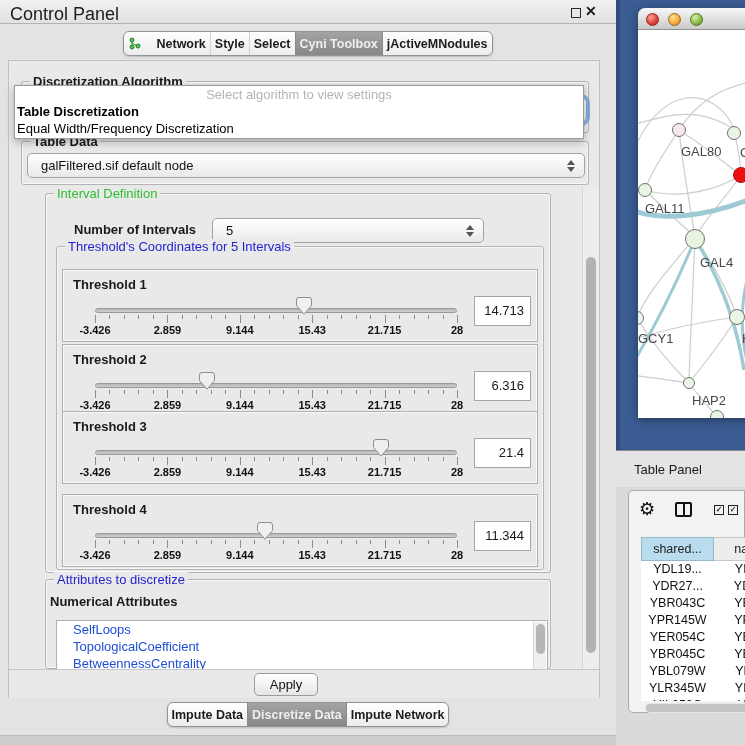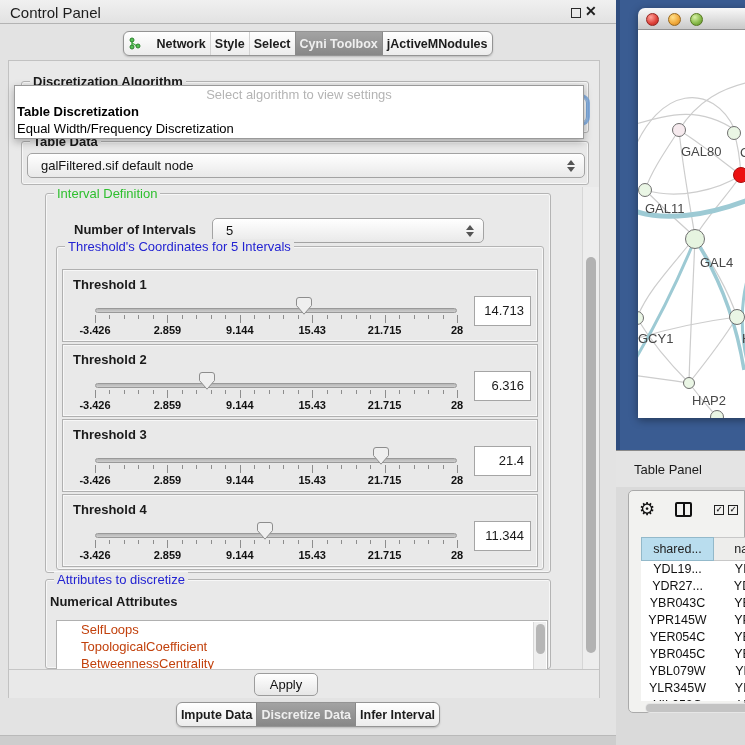--- a/index.html
+++ b/index.html
@@ -5,21 +5,21 @@
   * { box-sizing: border-box; margin: 0; padding: 0; }
   html,body { width:745px; height:745px; }
   body { font-family:"Liberation Sans", sans-serif; font-size:13px; color:#1a1a1a;
          background:#d7d7d7; overflow:hidden; }
   #root { position:relative; width:745px; height:745px; background:#d7d7d7; overflow:hidden; }
 
   
   .cp { position:absolute; left:0; top:0; width:616px; height:745px; background:#e3e3e3; }
   .cp-header { position:absolute; left:0; top:0; width:616px; height:24px;
     background:linear-gradient(#f0f0f0,#e2e2e2); border-bottom:1px solid #b3b3b3; }
-  .cp-title { position:absolute; left:10px; top:4px; font-size:15px; color:#1c1c1c; }
+  .cp-title { position:absolute; left:10px; top:4px; font-size:18px; color:#1c1c1c; }
   .float-btn { position:absolute; left:571px; top:8px; width:10px; height:10px;
     border:1.5px solid #2a2a2a; background:transparent; }
   .close-btn { position:absolute; left:585px; top:3px; font-size:14px; font-weight:bold; color:#1c1c1c; }
 
   .tabrow { position:absolute; left:0; width:616px; display:flex; justify-content:center; }
   .tabrow.top { top:31px; }
   .tabrow.bottom { top:702px; }
   .seg-control { display:flex; align-items:stretch; height:25px;
     background:linear-gradient(#ffffff,#ececec); border:1px solid #949494; border-radius:6px;
     overflow:hidden; box-shadow:0 1px 2px rgba(0,0,0,.18); }
@@ -72,21 +72,21 @@
   .ticks i.major { height:8px; }
   .scale { position:absolute; left:32px; top:54px; width:362px; height:13px; }
   .scale b { position:absolute; width:56px; margin-left:-28px; text-align:center;
     font-size:11px; font-weight:bold; color:#111; }
   .valbox { position:absolute; right:6px; top:26px; width:57px; height:30px; background:#fff;
     border:1px solid #a5a5a5; font-size:13px; text-align:right; line-height:28px; padding-right:6px; }
 
   
   .attr-list { position:absolute; left:10px; top:40px; width:492px; height:52px; background:#fff;
     border:1px solid #b0b0b0; overflow:hidden; }
-  .attr-item { height:17px; line-height:17px; padding-left:24px; font-size:13px; color:#c2410c; }
+  .attr-item { height:17px; line-height:17px; padding-left:16px; font-size:13px; color:#1d4ed8; }
   .attr-sb { position:absolute; right:1px; top:1px; width:13px; height:49px; background:#efefef;
     border-left:1px solid #d8d8d8; }
   .attr-sb .thumb { position:absolute; left:2px; top:2px; width:9px; height:30px;
     background:#b6b6b6; border-radius:5px; }
 
   .apply-bar { position:absolute; left:0; top:608px; width:590px; height:29px;
     background:#e9e9e9; border-top:1px solid #c6c6c6; }
   .apply-btn { position:absolute; left:245px; top:3px; width:64px; height:23px;
     background:linear-gradient(#ffffff,#e6e6e6); border:1px solid #9c9c9c; border-radius:5px;
     font-size:13px; text-align:center; line-height:21px; color:#111; }
@@ -307,21 +307,21 @@
                 <b style="left: 0%;">-3.426</b>
                 <b style="left: 20%;">2.859</b>
                 <b style="left: 40%;">9.144</b>
                 <b style="left: 60%;">15.43</b>
                 <b style="left: 80%;">21.715</b>
                 <b style="left: 100%;">28</b>
               </div>
             <div class="valbox">6.316</div>
           </div>
 
-          <div class="thr-box" style="top:172px;">
+          <div class="thr-box" style="top:164px;">
             <span class="thr-label">Threshold 3</span>
             <div class="track"></div>
             <div class="handle" id="handle-2" style="left: calc(317.974px);"><svg width="16" height="18" viewBox="0 0 16 18">
                   <path d="M3 0.5 H13 Q15.5 0.5 15.5 3 V8.5 L8 17.2 L0.5 8.5 V3 Q0.5 0.5 3 0.5 Z" fill="#efefef" stroke="#8d8d8d"></path>
                 </svg></div>
             <div class="ticks">
                 <i class="major" style="left: 0%;"></i>
                 <i class="minor" style="left: 4%;"></i>
                 <i class="minor" style="left: 8%;"></i>
                 <i class="minor" style="left: 12%;"></i>
@@ -430,21 +430,21 @@
 
     <div class="tabrow bottom">
       <div class="seg-control">
         <div class="seg">
           <span>Impute Data</span>
         </div>
         <div class="seg sel">
           <span>Discretize Data</span>
         </div>
         <div class="seg">
-          <span>Infer Interval</span>
+          <span>Impute Network</span>
         </div>
       </div>
     </div>
 
     <div class="cp-footer-line"></div>
   </div>
 
   <div class="desktop">
 
     <div class="net-frame">

